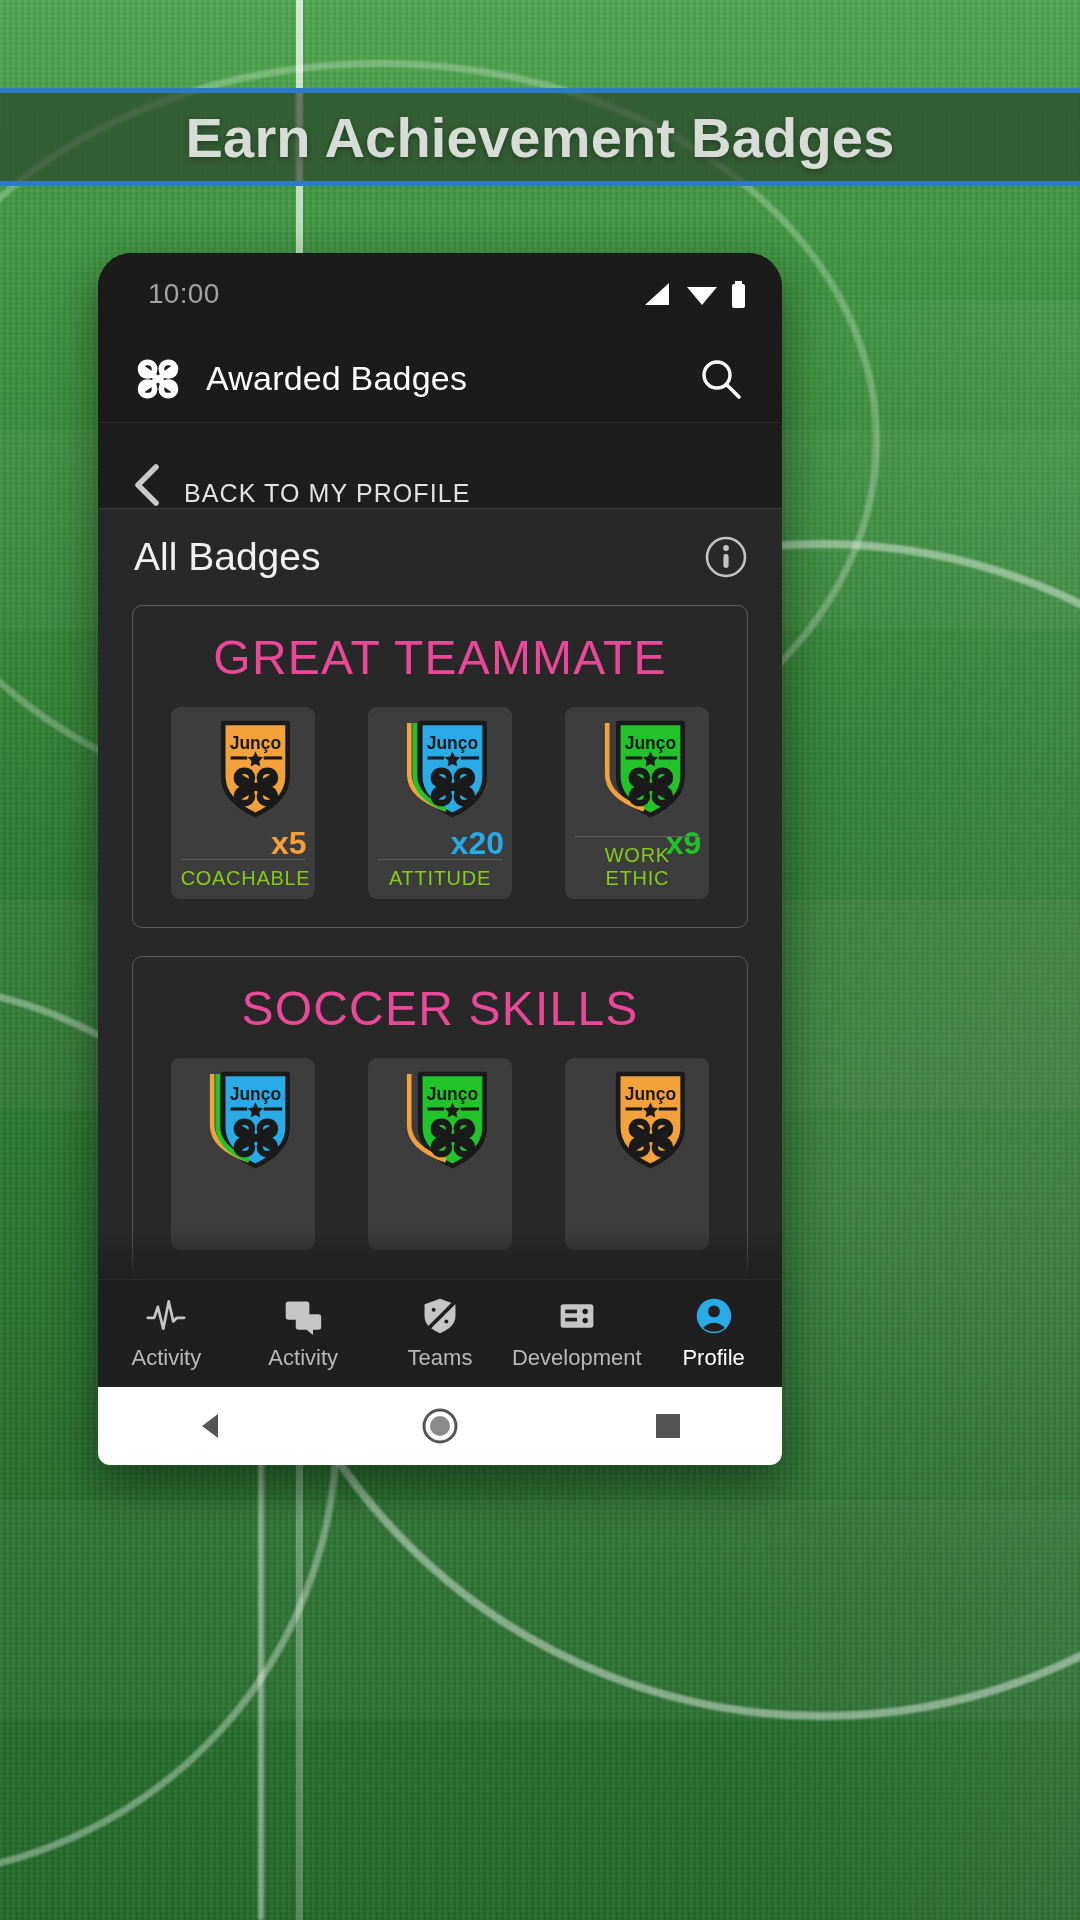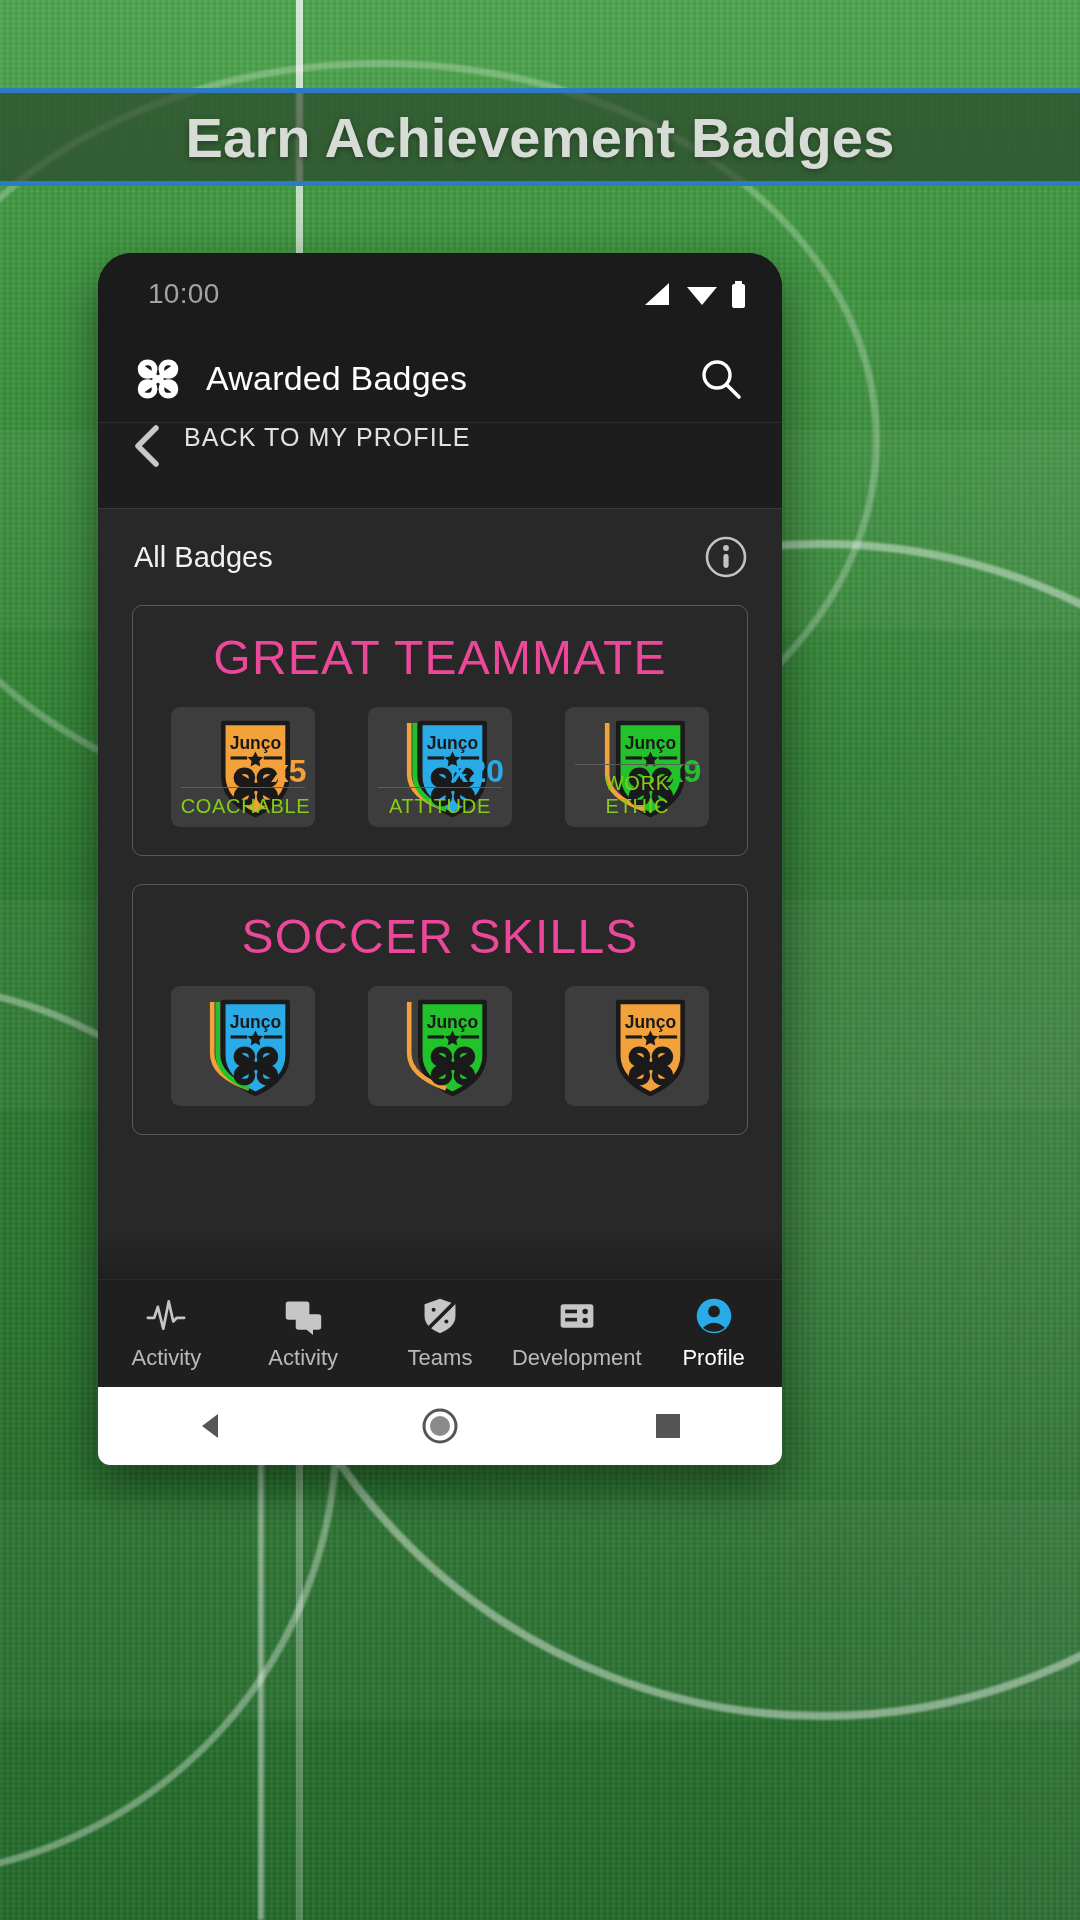--- a/index.html
+++ b/index.html
@@ -122,41 +122,41 @@
   .appbar-title {
     color:#fff; font-size:34px; font-weight:400;
     margin-left:22px; flex:1; letter-spacing:.2px;
   }
   .search-btn { width:54px; height:54px; display:flex; align-items:center; justify-content:center; }
 
   
   .backbar {
     height:86px; flex:0 0 86px;
     background:#1d1d1d;
-    display:flex; align-items:flex-start;
+    display:flex; align-items:flex-end;
     padding:0 34px;
     border-bottom:1px solid #3a3a3a;
   }
   .back-chevron { width:30px; height:46px; flex:0 0 30px; margin-right:22px; }
   .back-label {
     color:#e2e2e2; font-size:25px; letter-spacing:1.1px; font-weight:400;
   }
 
   
   .content {
     flex:1; background:#282828;
     overflow:hidden; position:relative;
   }
   .content-inner { padding:0 0 0 0; }
 
   .allbadges-row {
     display:flex; align-items:center; justify-content:space-between;
     padding:26px 34px 18px 36px;
   }
-  .allbadges-title { color:#f1f1f1; font-size:29px; font-weight:400; }
+  .allbadges-title { color:#f1f1f1; font-size:39px; font-weight:400; }
   .info-icon { width:44px; height:44px; }
 
   .group-card {
     margin:8px 34px 0 34px;
     border:1px solid #5a5a5a;
     border-radius:10px;
     padding:24px 18px 28px 18px;
   }
   .group-title {
     text-align:center;
@@ -166,21 +166,21 @@
     font-weight:400;
     margin-bottom:22px;
   }
   .badge-grid {
     display:grid;
     grid-template-columns:repeat(3, 1fr);
     gap:16px 14px;
     justify-items:center;
   }
   .badge-tile {
-    width:144px; height:120px;
+    width:144px; height:192px;
     background:#3d3d3d;
     border-radius:9px;
     display:flex; flex-direction:column; align-items:center;
     padding:8px 6px 0 19px;
     position:relative;
   }
   .badge-tile.locked {
     background:#242424;
     box-shadow:inset 0 0 0 1px #2d2d2d;
   }

